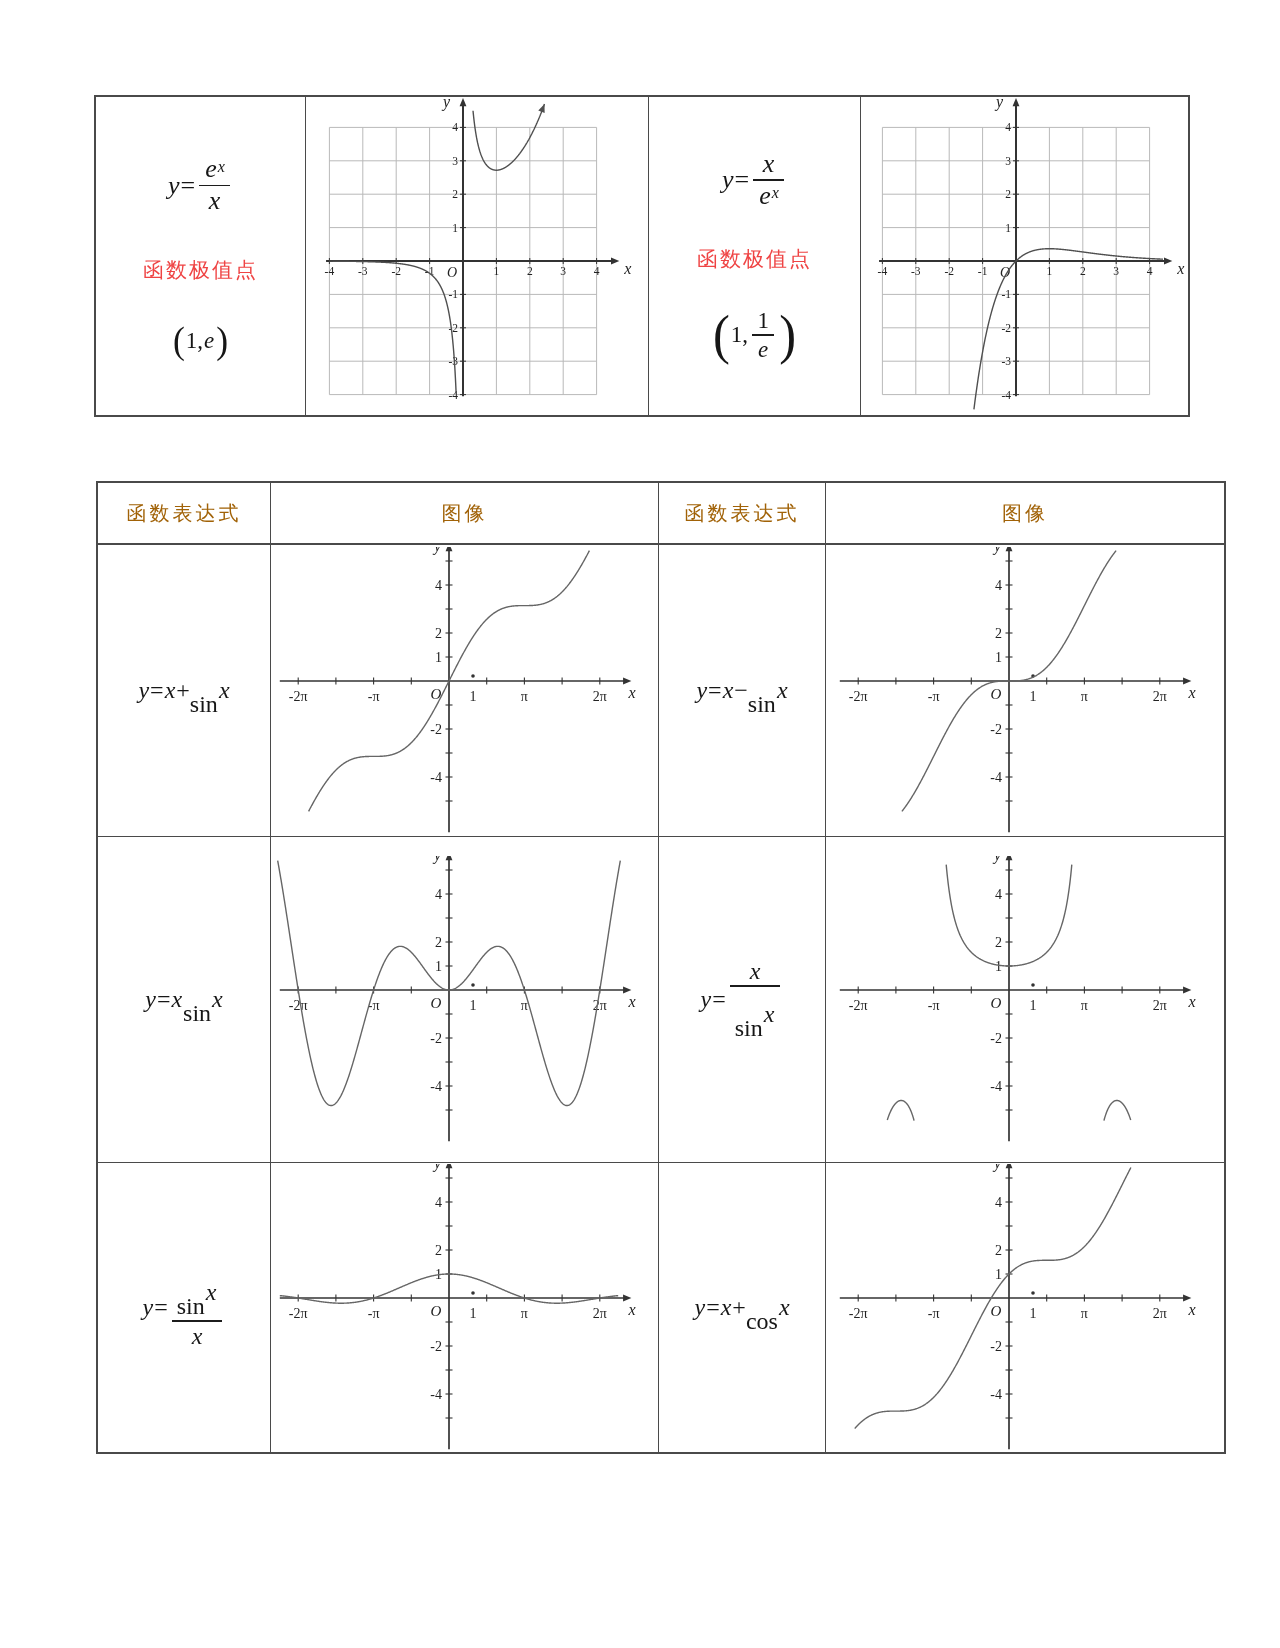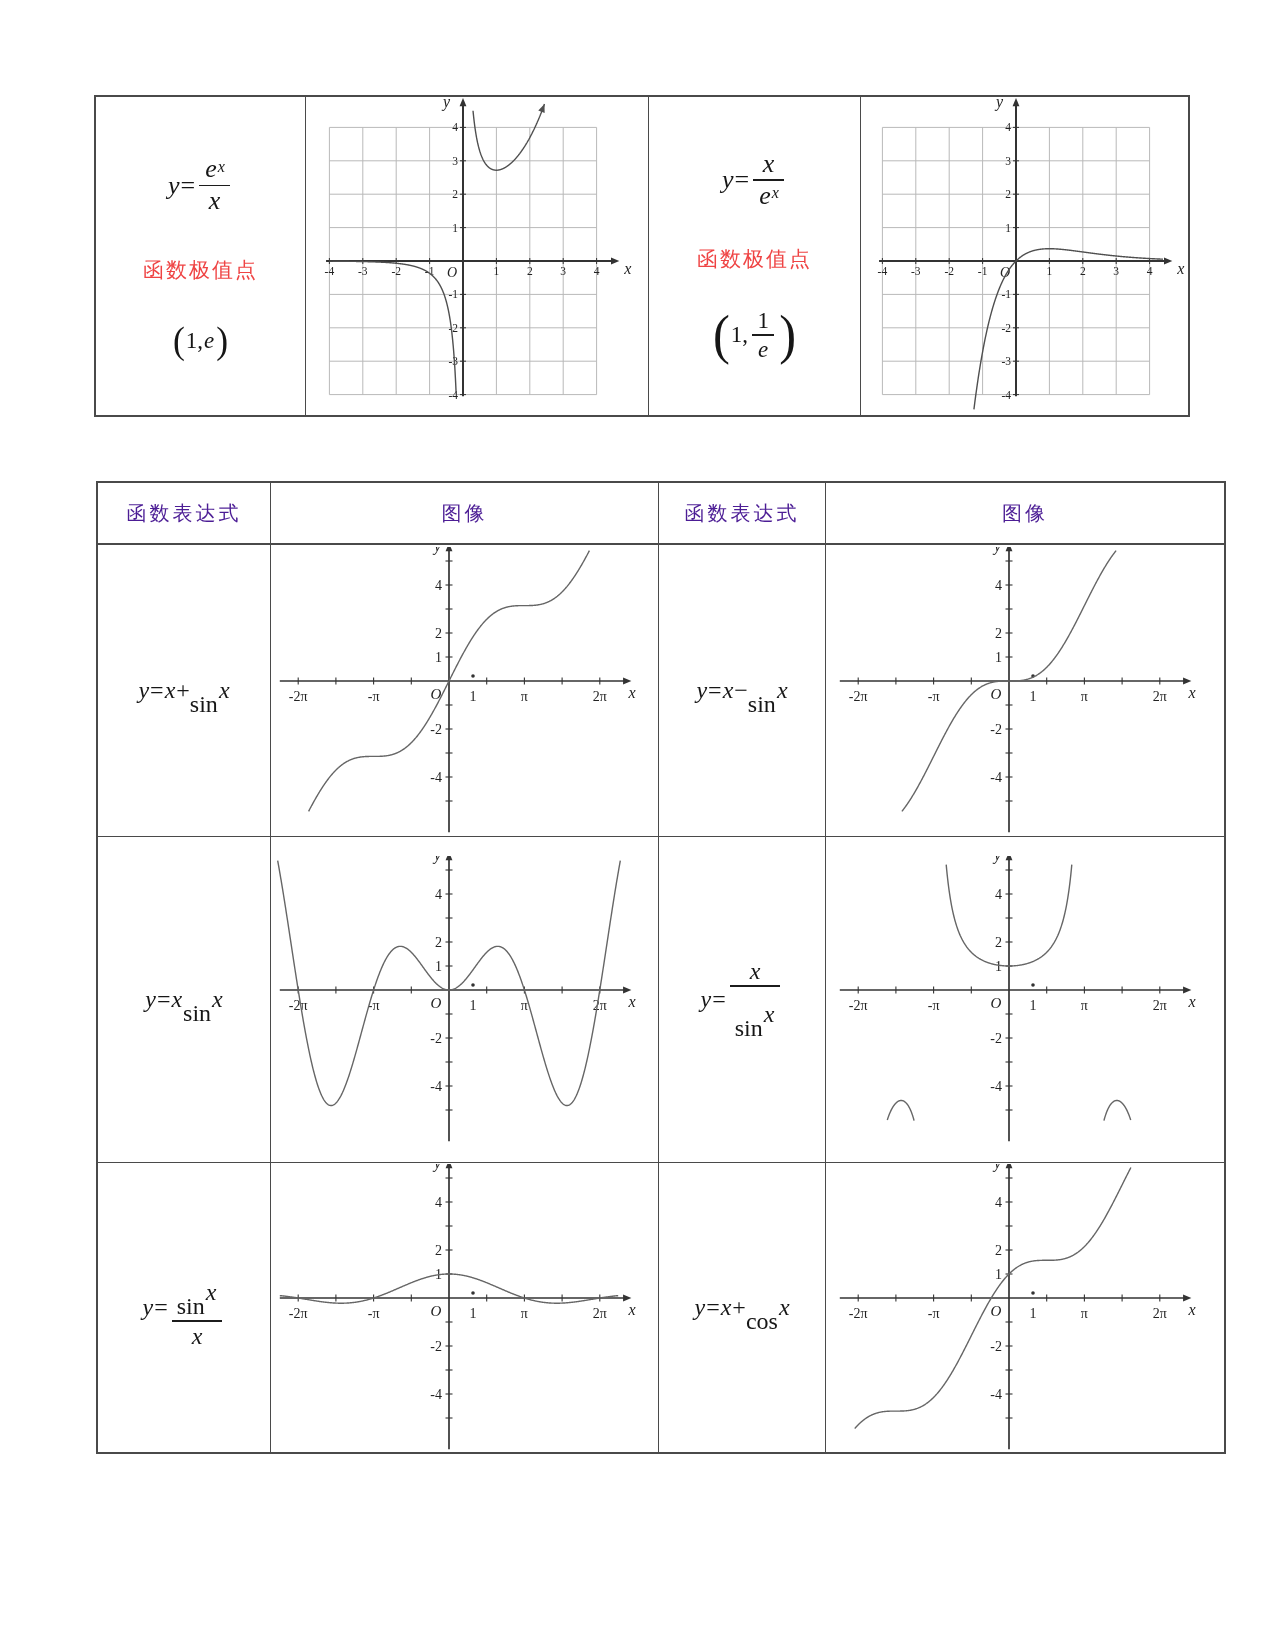--- a/index.html
+++ b/index.html
@@ -6,21 +6,21 @@
   body{width:1280px;height:1648px;position:relative;font-family:"Liberation Serif","DejaVu Sans",serif;color:#1f1f1f;}
   .page{position:absolute;inset:0;background:#ffffff;}
 
   .table{position:absolute;display:grid;border:2px solid #4a4a4a;background:#fff;}
   .table.top{left:94px;top:95px;grid-template-columns:210px 343px 212px 327px;grid-template-rows:318px;}
   .table.bottom{left:96px;top:481px;grid-template-columns:173px 388px 167px 398px;grid-template-rows:62px 292px 326px 289px;}
   .cell{border-right:1.4px solid #4a4a4a;border-bottom:1.4px solid #4a4a4a;position:relative;
         display:flex;align-items:center;justify-content:center;overflow:hidden;}
   .cell.c4{border-right:none;}
   .cell.rl{border-bottom:none;}
-  .hcell{font-size:20px;color:#4c1d95;letter-spacing:3px;border-bottom-width:2px;}
+  .hcell{font-size:20px;color:#a16207;letter-spacing:3px;border-bottom-width:2px;}
   .text-cell{flex-direction:column;justify-content:space-evenly;padding:18px 4px;}
 
   .cn-label{font-size:21px;letter-spacing:2px;color:#ef4444;}
 
   
   .formula{display:inline-flex;align-items:center;justify-content:center;font-size:24px;color:#161616;}
   .formula.f-main{font-size:26px;}
   .formula.f-point{font-size:23px;}
   .formula .v{font-style:italic;padding:0 1px;}
   .formula .o{font-style:normal;}

